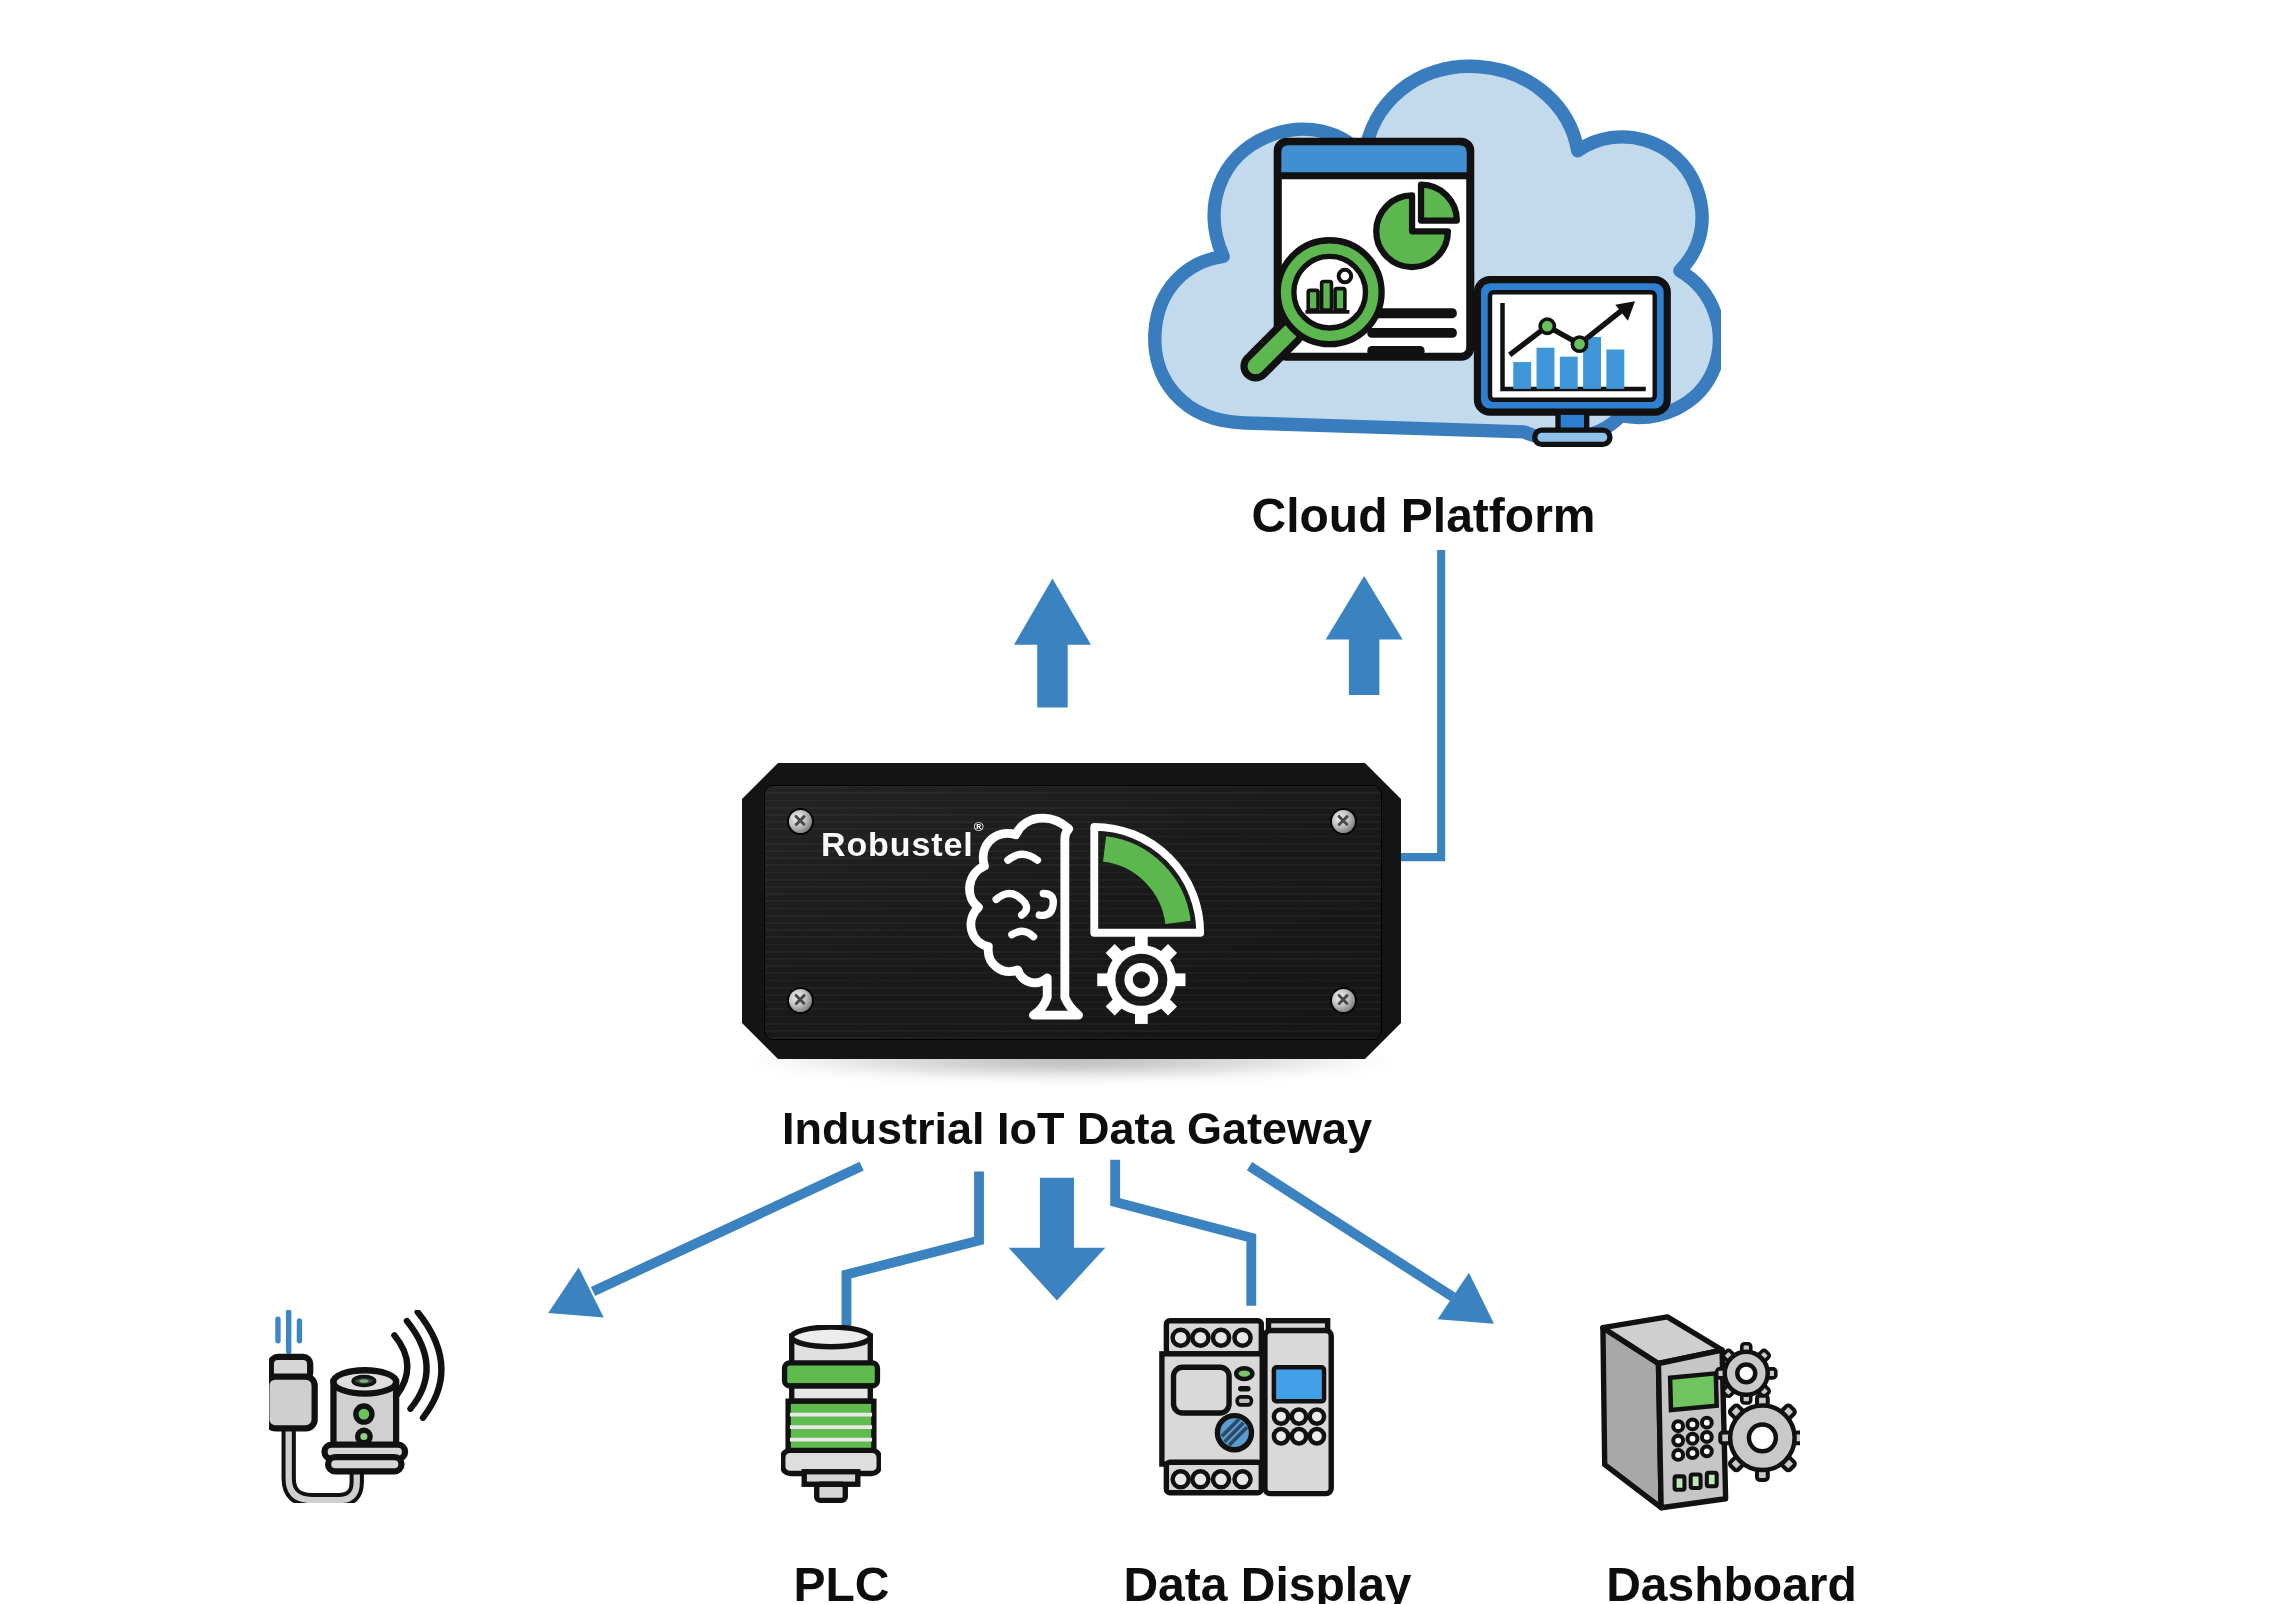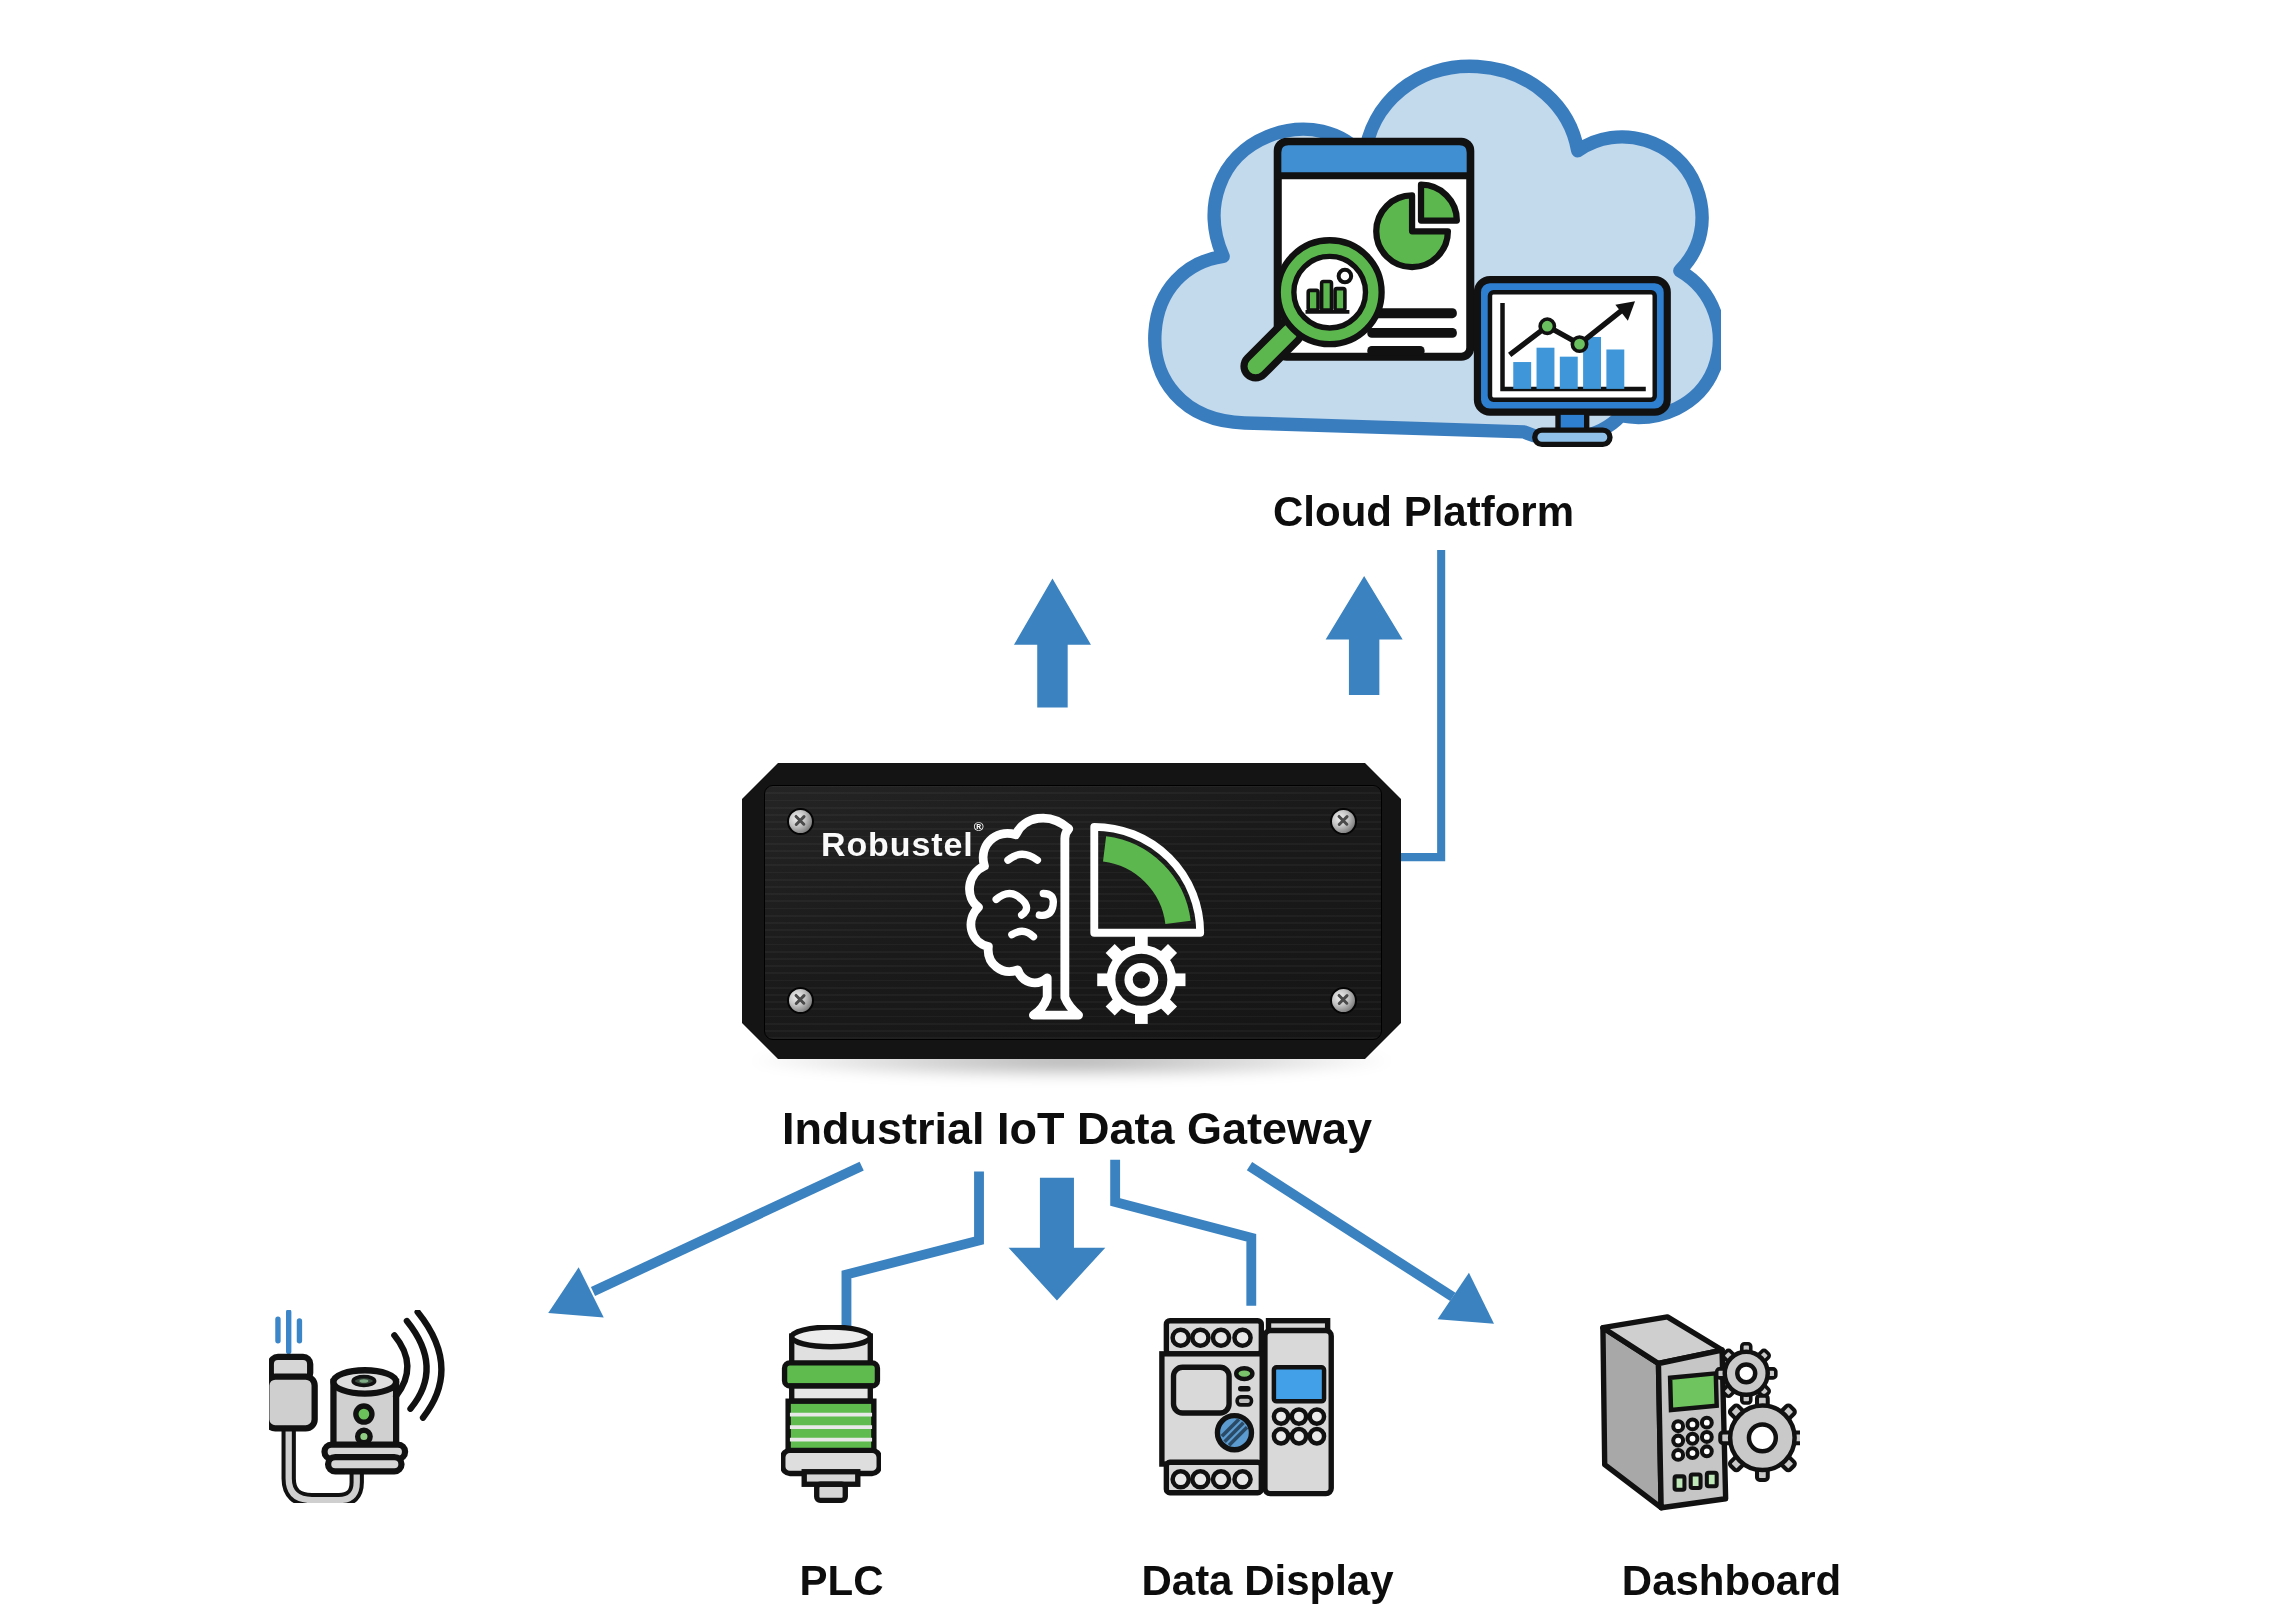--- a/index.html
+++ b/index.html
@@ -2,21 +2,21 @@
 <html style="font-size:14.3px"><head>
 <meta charset="utf-8">
 <style>
   html,body{margin:0;padding:0;background:#fff;}
   #canvas{position:relative;width:2293px;height:1605px;background:#fff;overflow:hidden;
           font-family:"Liberation Sans", sans-serif;}
   .abs{position:absolute;}
   .label{position:absolute;text-align:center;color:#0d0d0d;font-weight:700;
          font-family:"Liberation Sans", sans-serif;white-space:nowrap;}
   .label.big{font-size:45px;}
-  .label.node{font-size:42px;}
+  .label.node{font-size:48px;}
   svg{display:block;}
   
   #connector-layer{position:absolute;left:0;top:0;z-index:1;pointer-events:none;}
   
   #gateway{position:absolute;left:742px;top:763px;width:659px;height:264px;z-index:2;}
   #gateway .shell{position:absolute;left:0;top:0;width:659px;height:296px;background:#141414;
       clip-path:polygon(36px 0,623px 0,659px 36px,659px 260px,623px 296px,36px 296px,0 260px,0 36px);}
   #gateway .panel{position:absolute;left:21.5px;top:21.5px;width:616px;height:253px;border-radius:9px;
       background:linear-gradient(160deg,#242424 0%,#1a1a1a 45%,#151515 100%);
       border:0.9px solid #000;

